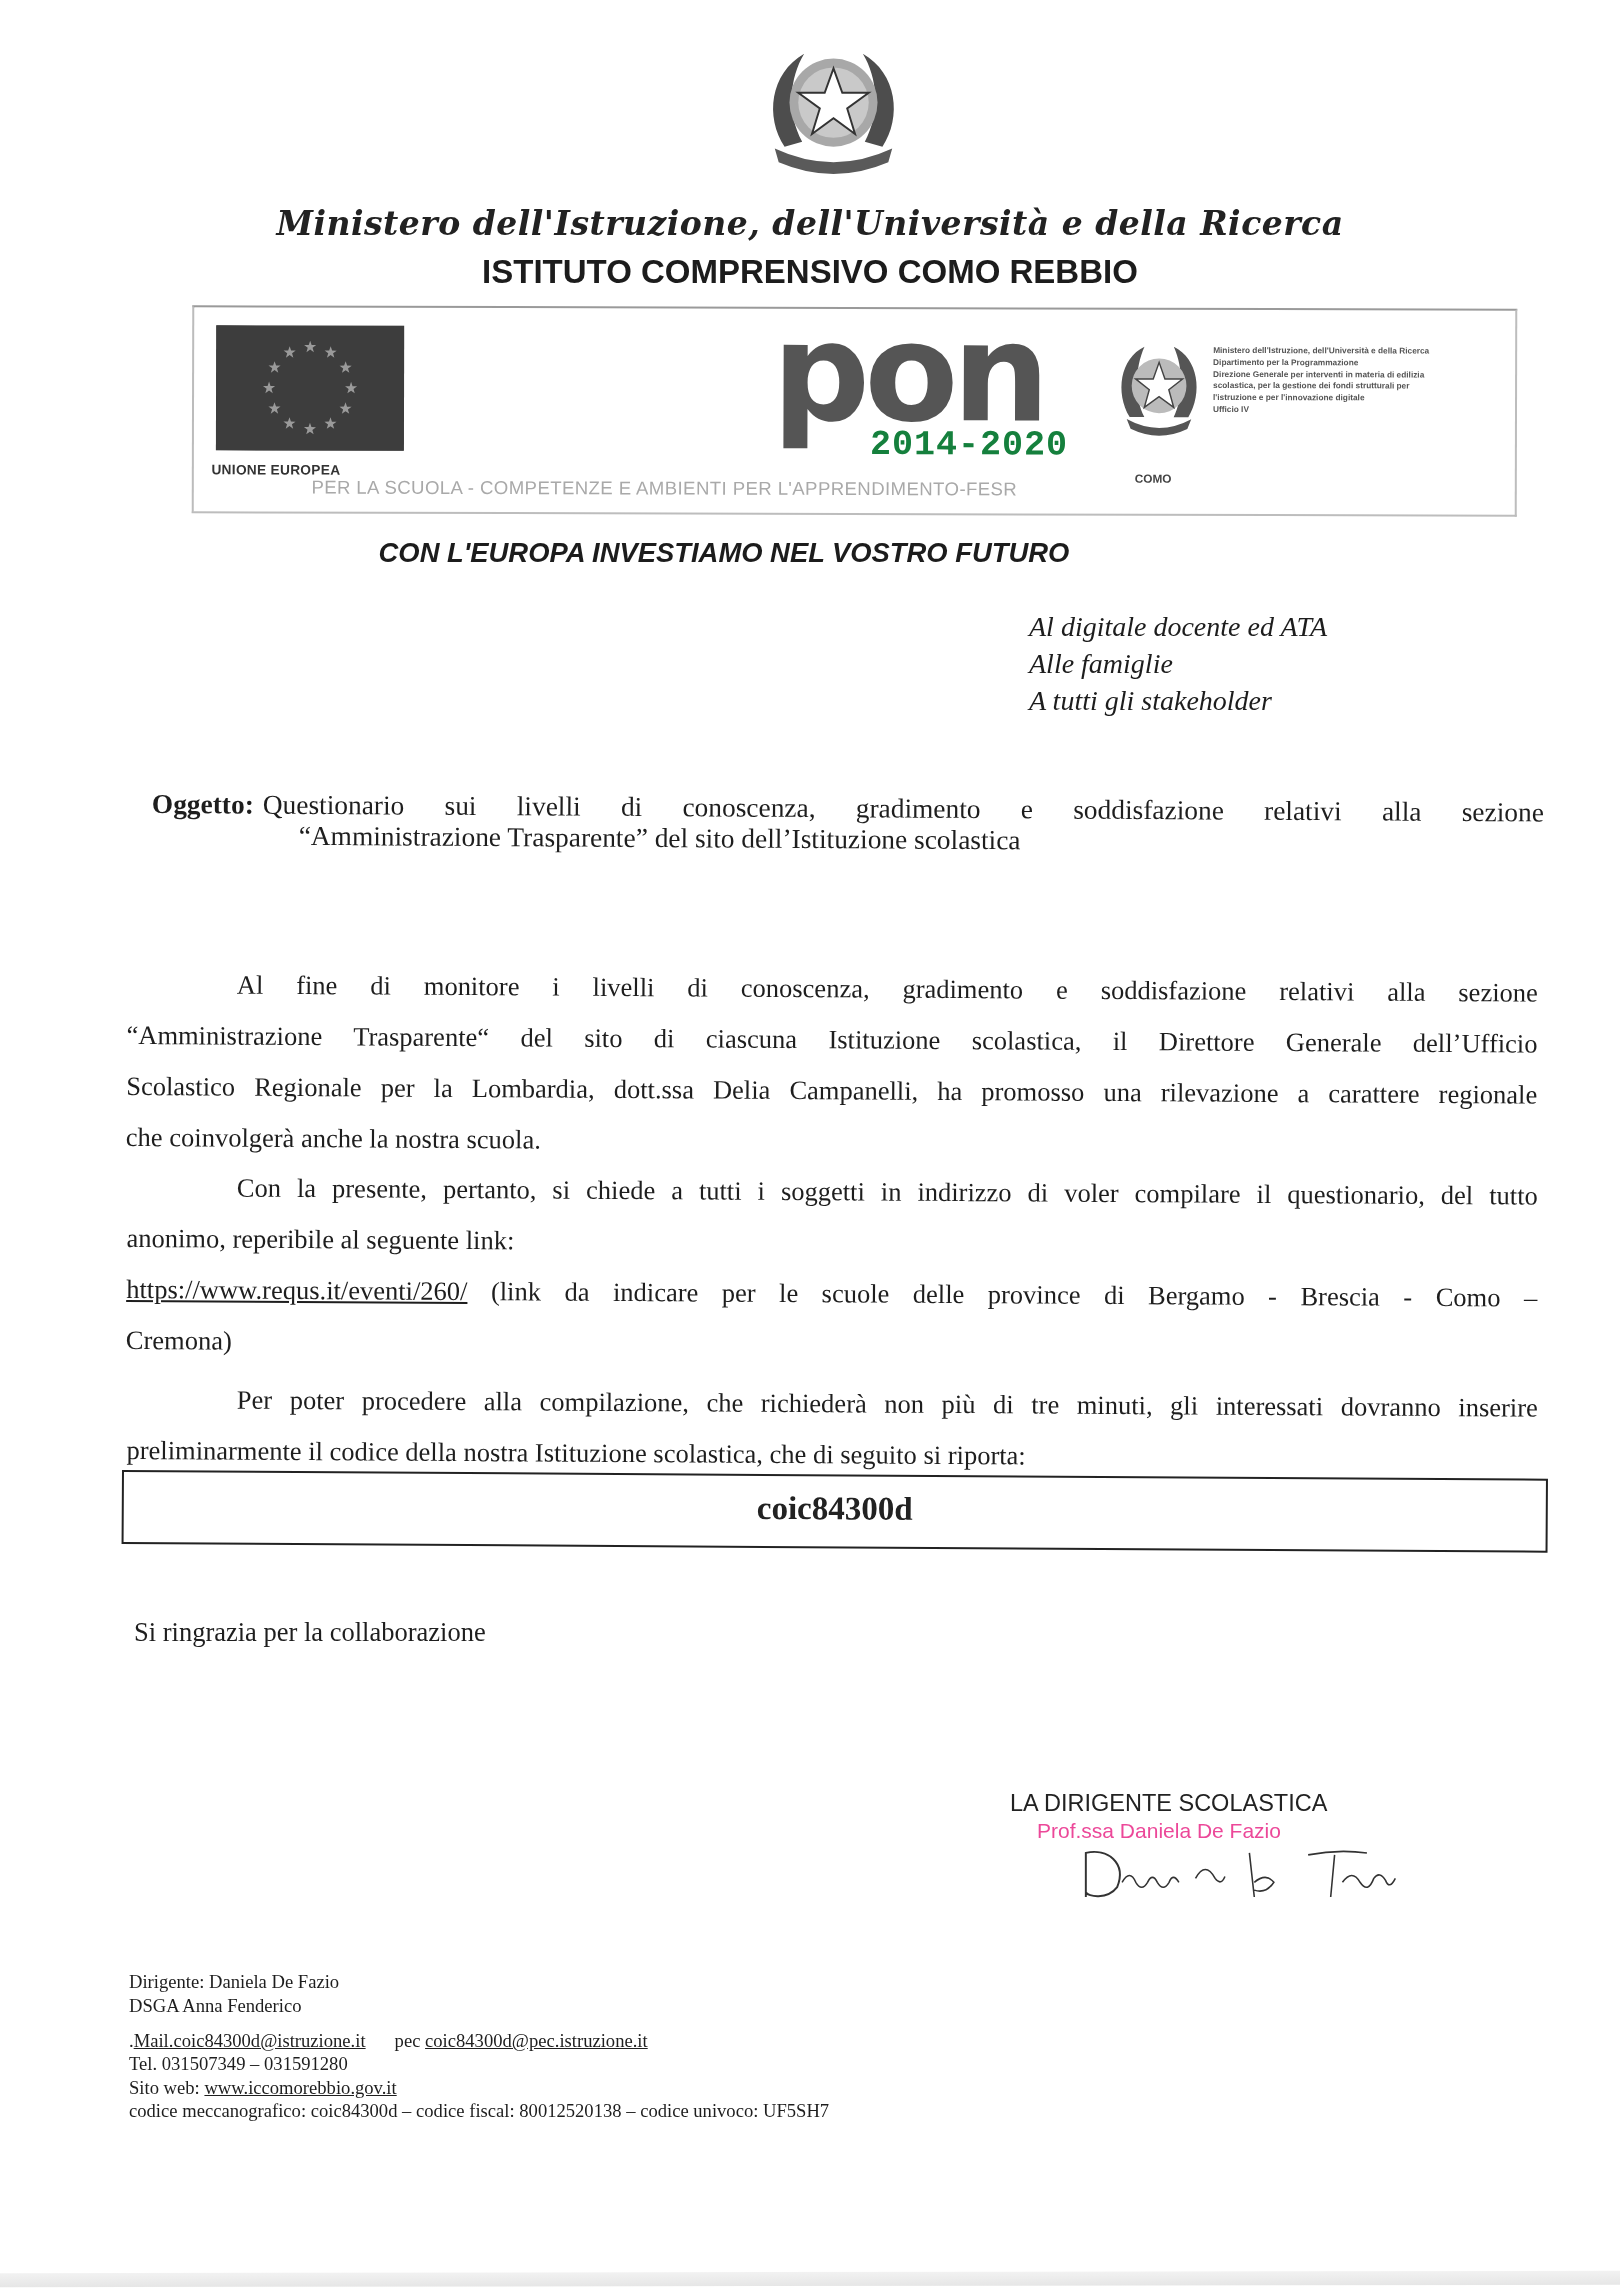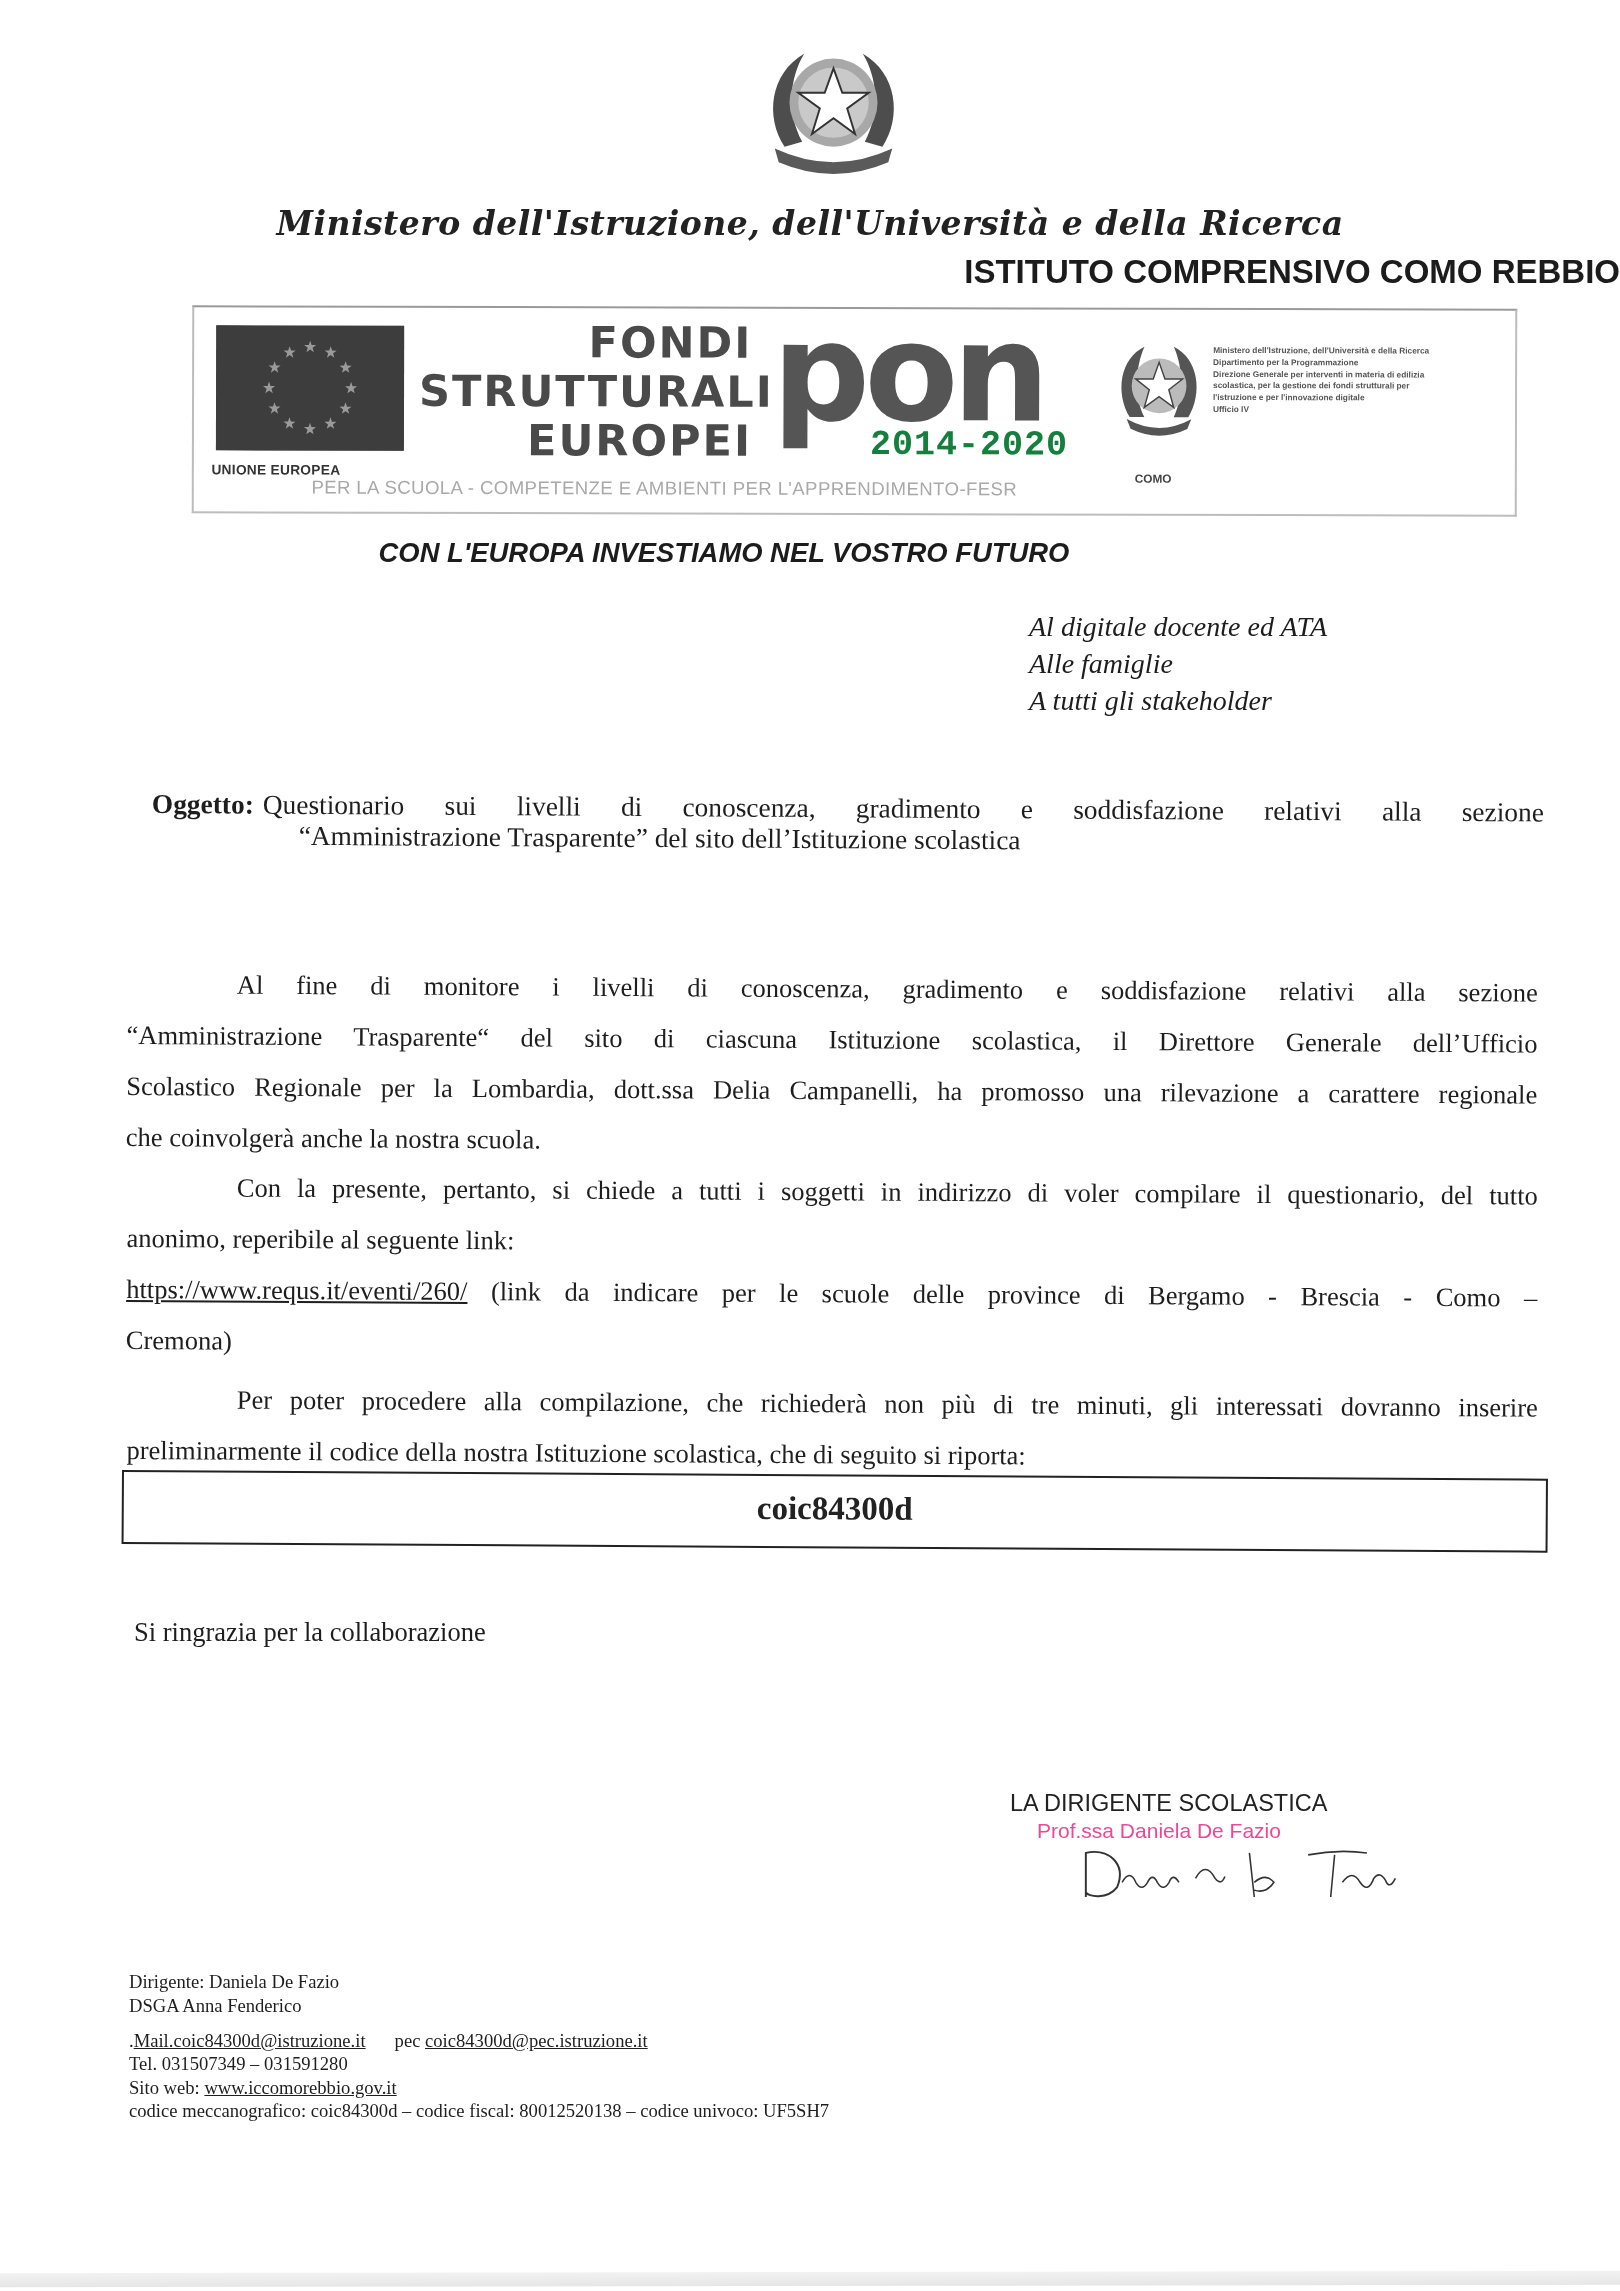--- a/index.html
+++ b/index.html
@@ -5,21 +5,21 @@
     html, body { margin: 0; padding: 0; background: #ffffff; }
     body { width: 1620px; height: 2292px; position: relative; overflow: hidden; color: #1a1a1a; }
     .abs { position: absolute; }
 
     
     #emblem { left: 755px; top: 39px; width: 157px; height: 137px; }
 
     .ministry { left: 0; width: 1620px; top: 204px; text-align: center;
       font-family: "DejaVu Serif", serif; font-style: italic; font-weight: bold;
       font-size: 33px; color: #222; letter-spacing: 0.5px; }
-    .institute { left: 0; width: 1620px; top: 253px; text-align: right;
+    .institute { left: 0; width: 1620px; top: 253px; text-align: center;
       font-family: "Liberation Sans", sans-serif; font-weight: bold; font-size: 33px; color: #1c1c1c; }
 
     
     .banner { left: 192px; top: 307px; width: 1325px; height: 208px;
       border: 2px solid #bdbdbd; border-top-color:#9a9a9a; border-left-color:#bcbcbc; box-sizing: border-box; transform: rotate(0.15deg); }
     .eu-flag { left: 21.6px; top: 17.6px; width: 188px; height: 125px; background: #3d3d3d; }
     .eu-label { left: 17.6px; top: 155px; width: 196px; font-family: "Liberation Sans", sans-serif; font-weight: bold; font-size: 13.7px; color: #333; letter-spacing: 0.3px; }
     .fondi { left: 225px; top: 9.8px; width: 333px; text-align: right;
       font-family: "DejaVu Sans", sans-serif; font-weight: bold; color: #4a4a4a; font-size: 43px; line-height: 49px; letter-spacing: 2px; }
     .pon-word { left: 578px; top: -9.8px; font-family: "DejaVu Sans", sans-serif; font-weight: bold; font-size: 137px; line-height: 147px; color: #555; letter-spacing: -5.9px; }
@@ -91,25 +91,20 @@
         <polygon points="117.0,93.9 118.5,98.3 123.2,98.4 119.5,101.2 120.8,105.6 117.0,103.0 113.2,105.6 114.5,101.2 110.8,98.4 115.5,98.3"></polygon>
         <polygon points="96.0,99.5 97.5,103.9 102.2,104.0 98.5,106.8 99.8,111.3 96.0,108.6 92.2,111.3 93.5,106.8 89.8,104.0 94.5,103.9"></polygon>
         <polygon points="75.0,93.9 76.5,98.3 81.2,98.4 77.5,101.2 78.8,105.6 75.0,103.0 71.2,105.6 72.5,101.2 68.8,98.4 73.5,98.3"></polygon>
         <polygon points="59.6,78.5 61.2,82.9 65.8,83.0 62.1,85.8 63.4,90.3 59.6,87.6 55.8,90.3 57.2,85.8 53.4,83.0 58.1,82.9"></polygon>
         <polygon points="54.0,57.5 55.5,61.9 60.2,62.0 56.5,64.8 57.8,69.3 54.0,66.6 50.2,69.3 51.5,64.8 47.8,62.0 52.5,61.9"></polygon>
         <polygon points="59.6,36.5 61.2,40.9 65.8,41.0 62.1,43.8 63.4,48.3 59.6,45.6 55.8,48.3 57.2,43.8 53.4,41.0 58.1,40.9"></polygon>
         <polygon points="75.0,21.1 76.5,25.5 81.2,25.6 77.5,28.4 78.8,32.9 75.0,30.2 71.2,32.9 72.5,28.4 68.8,25.6 73.5,25.5"></polygon>
       </g>
   </svg>
   <div class="abs eu-label">UNIONE EUROPEA</div>
-  <div class="abs fondi">
-    <div>FONDI</div>
-    <div>STRUTTURALI</div>
-    <div>EUROPEI</div>
-  </div>
   <div class="abs pon-word">pon</div>
   <div class="abs pon-years">2014-2020</div>
   <div class="abs pon-strip">PER LA SCUOLA - COMPETENZE E AMBIENTI PER L'APPRENDIMENTO-FESR</div>
   <svg class="abs miur-emblem" viewBox="0 0 90 100">
     <path d="M15 80 C0 55 5 20 30 8 C20 30 20 60 30 80 Z" fill="#555"></path>
     <path d="M75 80 C90 55 85 20 60 8 C70 30 70 60 60 80 Z" fill="#555"></path>
     <circle cx="45" cy="48" r="28" fill="#bbb"></circle>
     <polygon points="45,24 51,41 69,41 55,52 60,70 45,59 30,70 35,52 21,41 39,41" fill="#fff" stroke="#444" stroke-width="1.5"></polygon>
     <path d="M12 82 Q45 100 78 82 L74 92 Q45 106 16 92 Z" fill="#555"></path>
   </svg>

